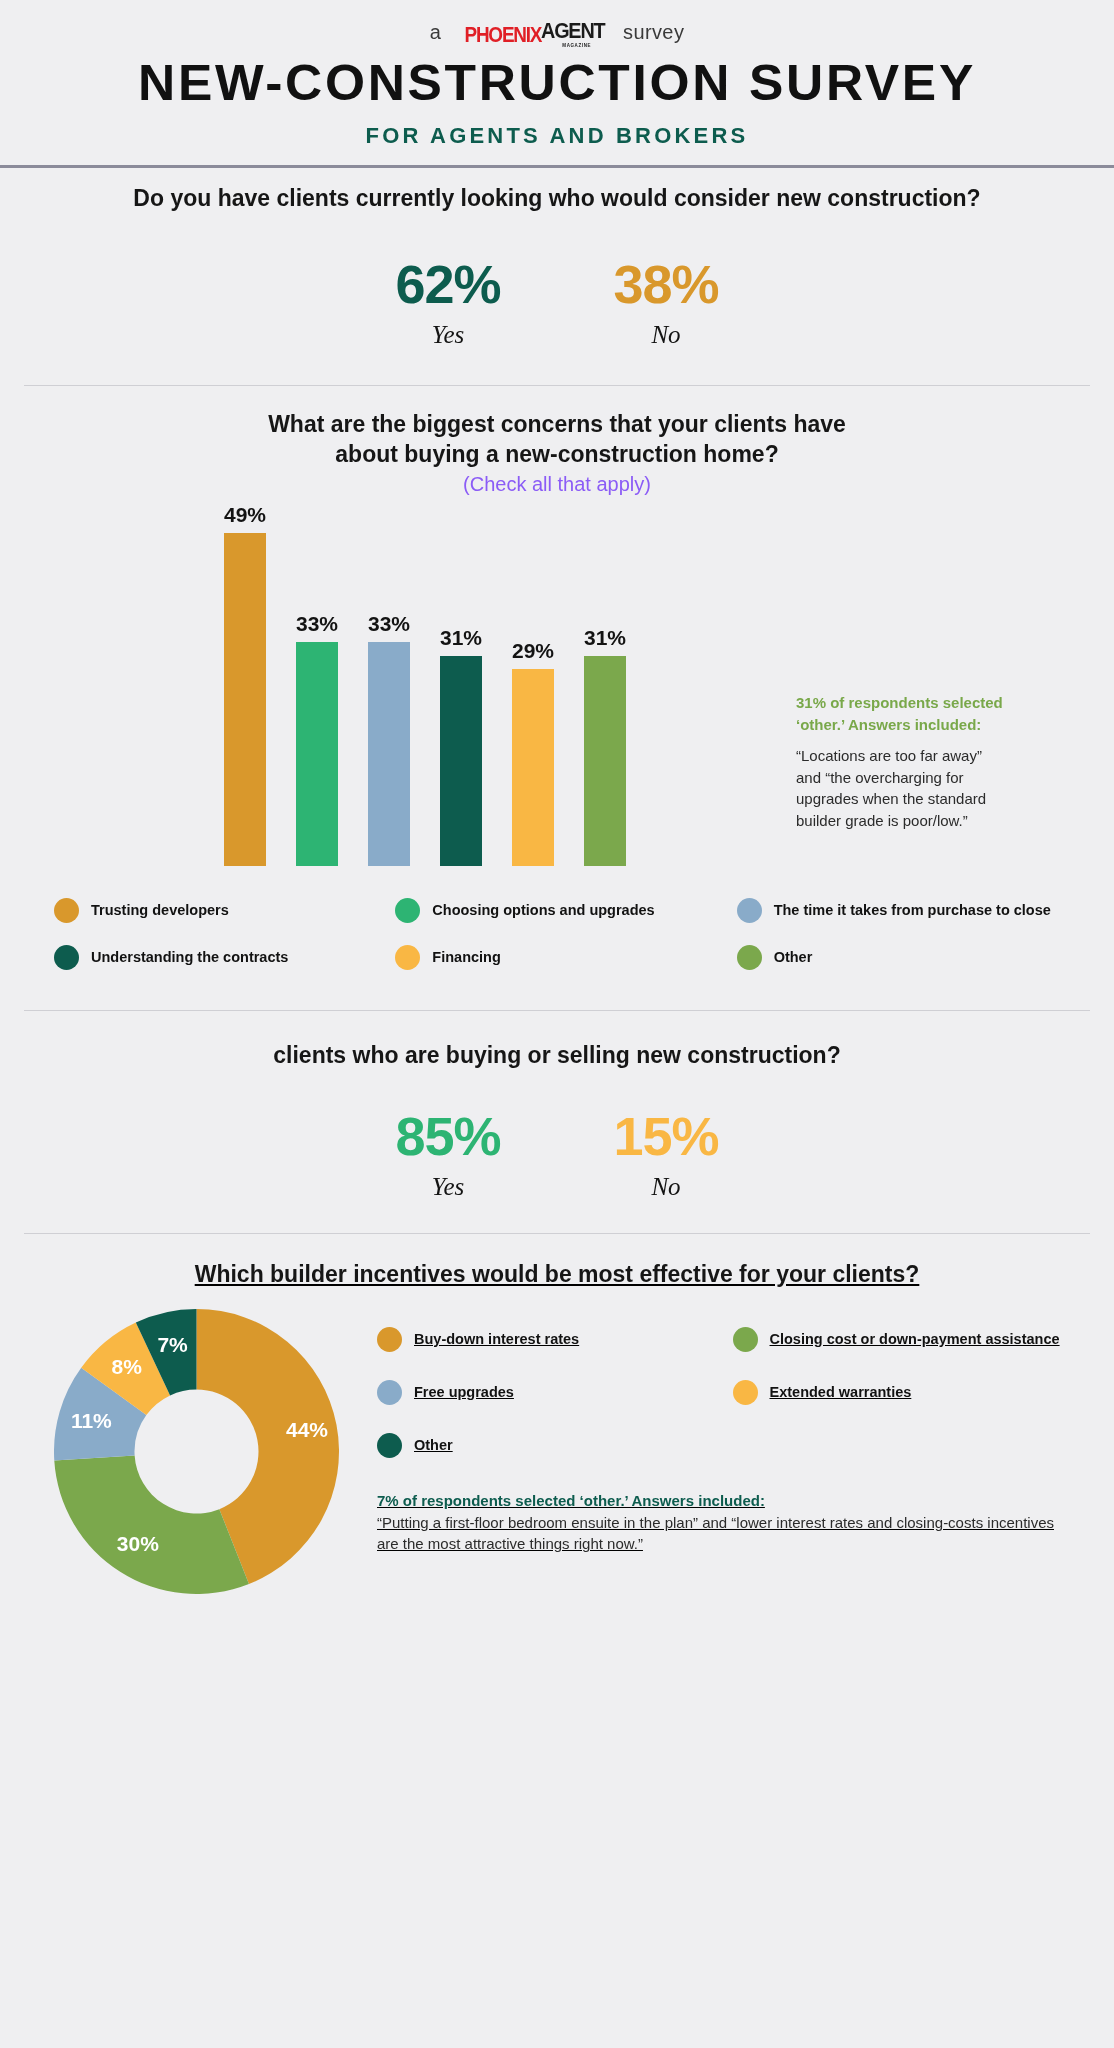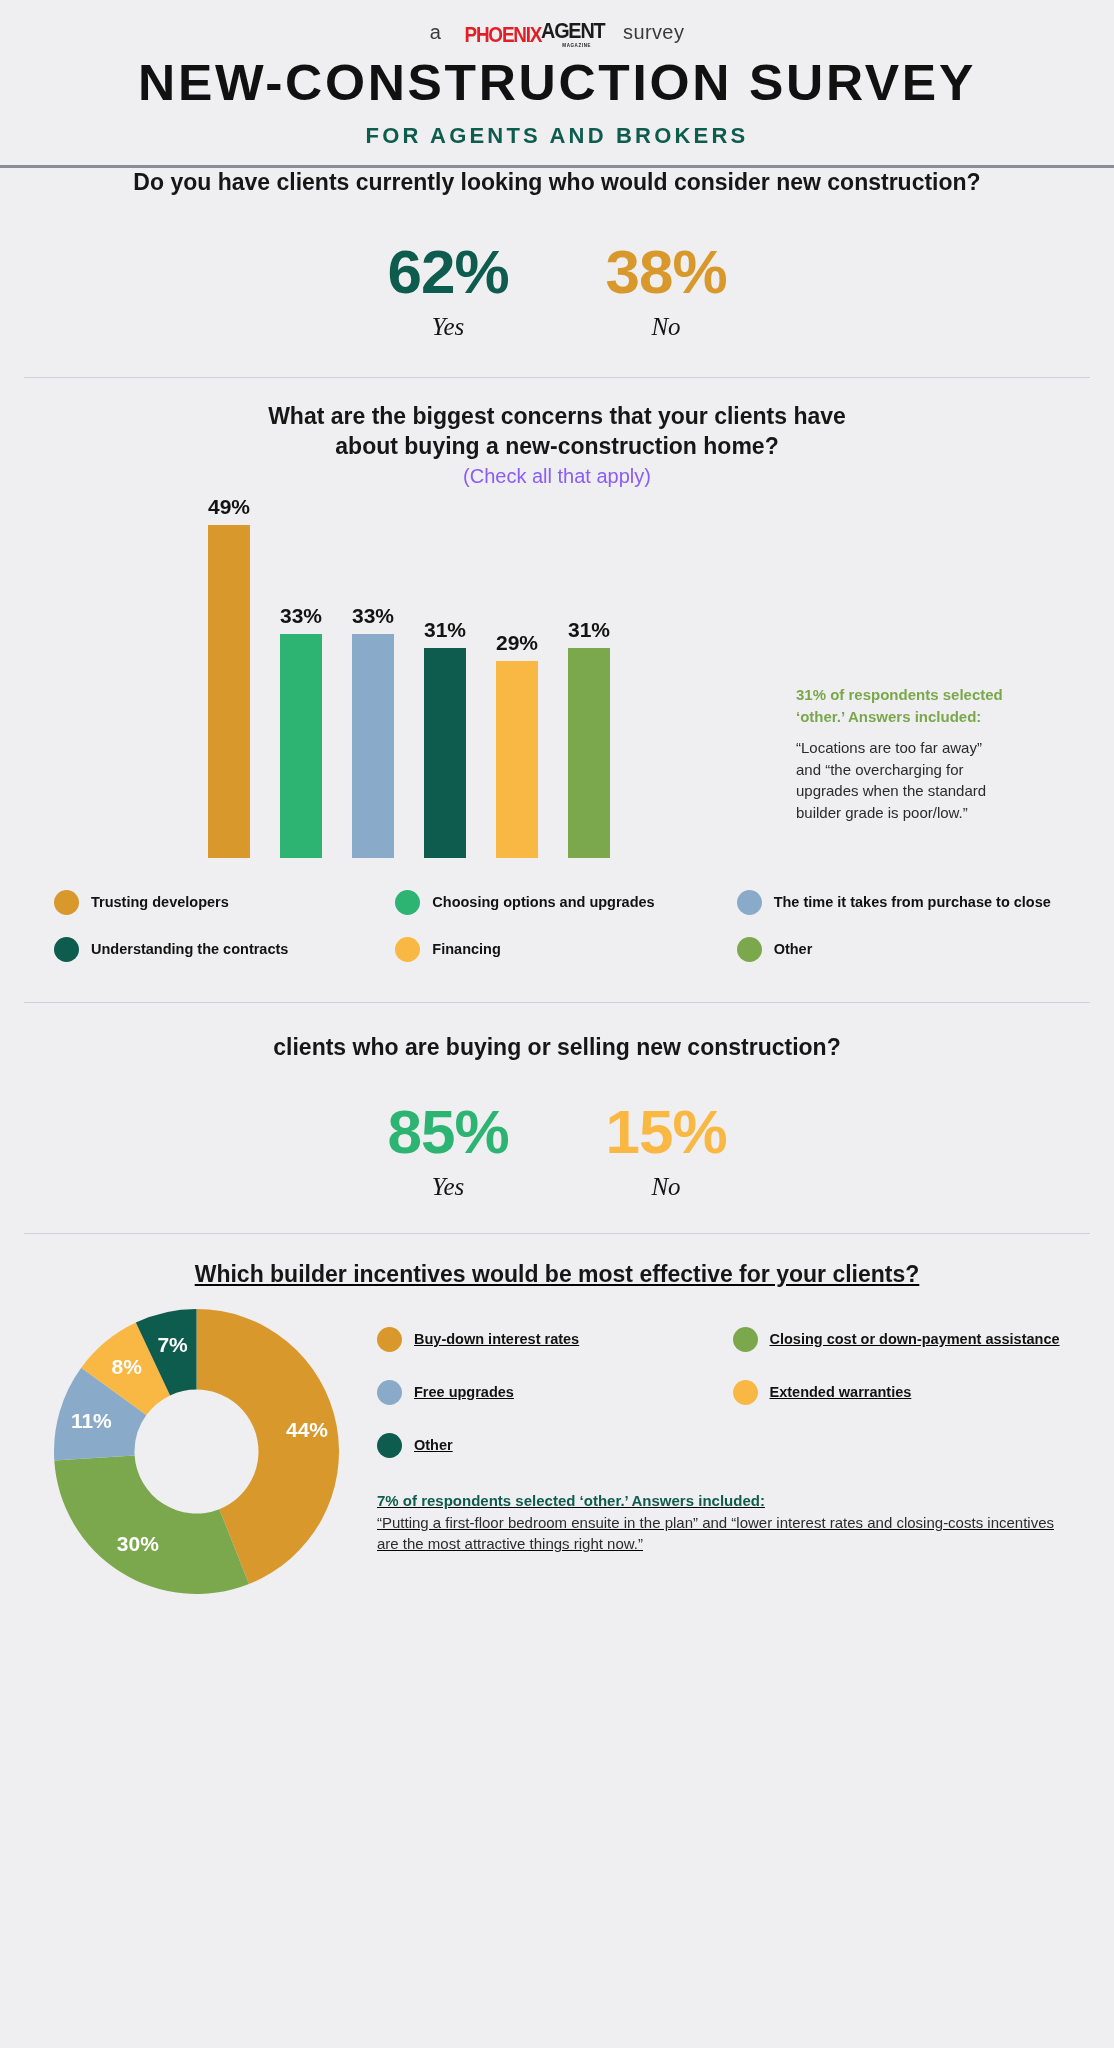--- a/index.html
+++ b/index.html
@@ -89,37 +89,37 @@
   
   .yn-row {
     display: flex;
     justify-content: center;
     align-items: flex-start;
   }
   .yn-item { text-align: center; }
   .yn-pct {
     font-family: "Liberation Sans", sans-serif;
     font-weight: bold;
-    font-size: 62px;
+    font-size: 54px;
     line-height: 1;
     letter-spacing: -1px;
   }
   .yn-label {
     font-family: "Liberation Serif", serif;
     font-style: italic;
     font-size: 25px;
     color: #141414;
     margin-top: 10px;
   }
 
   
   .bar-area { position: relative; height: 360px; }
   .bars {
     position: absolute;
-    left: 172px;
+    left: 188px;
     bottom: 0;
     height: 360px;
     display: flex;
     align-items: flex-end;
     gap: 30px;
   }
   .bar-col { width: 42px; display: flex; flex-direction: column; justify-content: flex-end; align-items: center; }
   .bar-val {
     font-family: "Liberation Sans", sans-serif;
     font-weight: bold;
@@ -213,21 +213,21 @@
         <span class="logo-agent">AGENT</span>
         <span class="logo-mag">MAGAZINE</span>
       </span>
     </span>
     <span>survey</span>
   </div>
   <div class="main-title">NEW-CONSTRUCTION SURVEY</div>
   <div class="sub-title">FOR AGENTS AND BROKERS</div>
 </div>
 
-<div class="section" style="">
+<div class="section" style="margin-top:16px;">
   <div class="q-title">Do you have clients currently looking who would consider new construction?</div>
   <div class="yn-row" style="margin-top:44px;">
     <div class="yn-item" style="width:218px;">
       <div class="yn-pct" style="color:#0d5c4e;">62%</div>
       <div class="yn-label">Yes</div>
     </div>
     <div class="yn-item" style="width:218px;">
       <div class="yn-pct" style="color:#d9982c;">38%</div>
       <div class="yn-label">No</div>
     </div>

